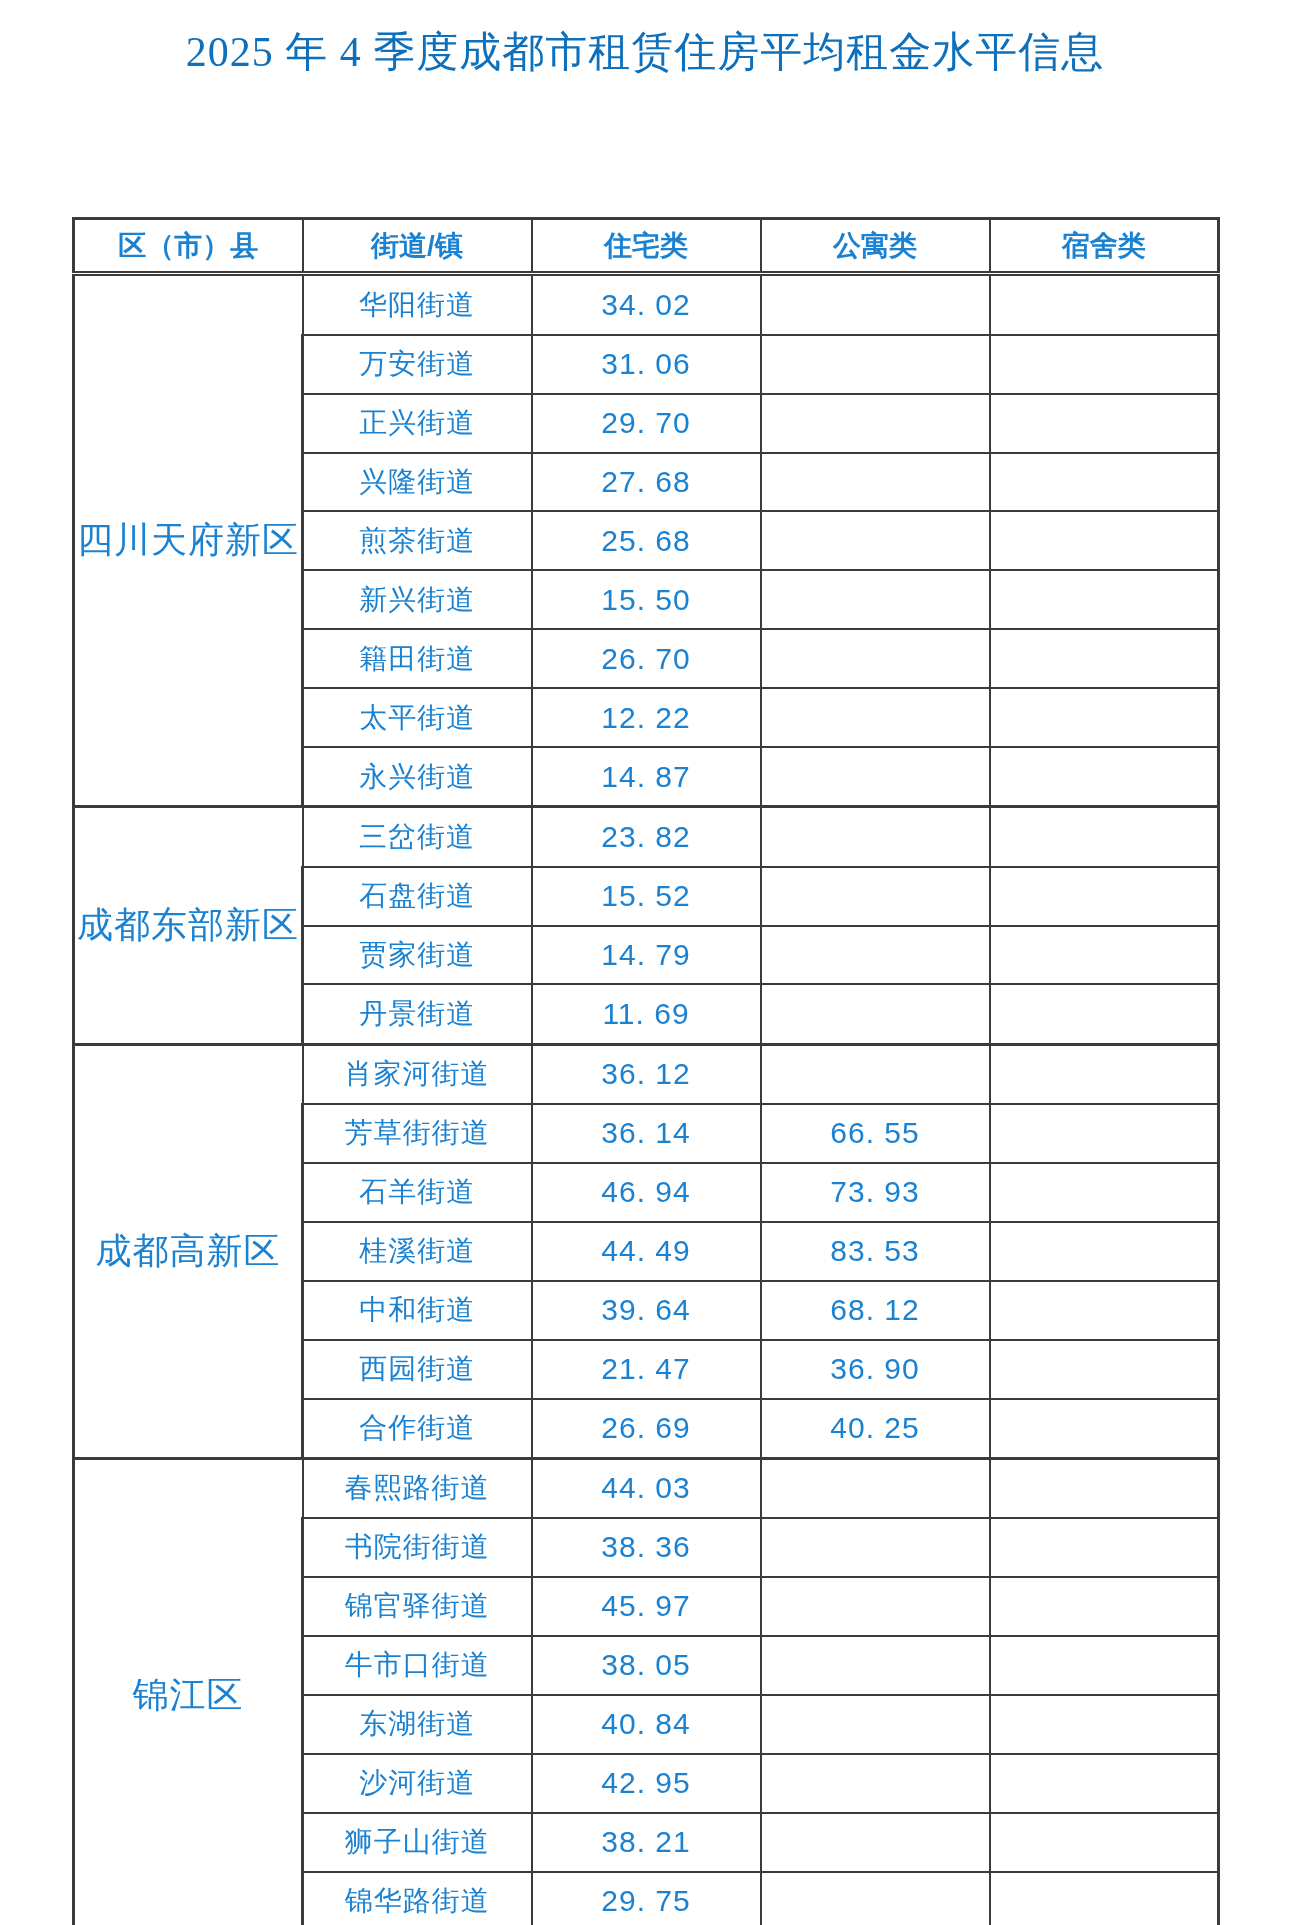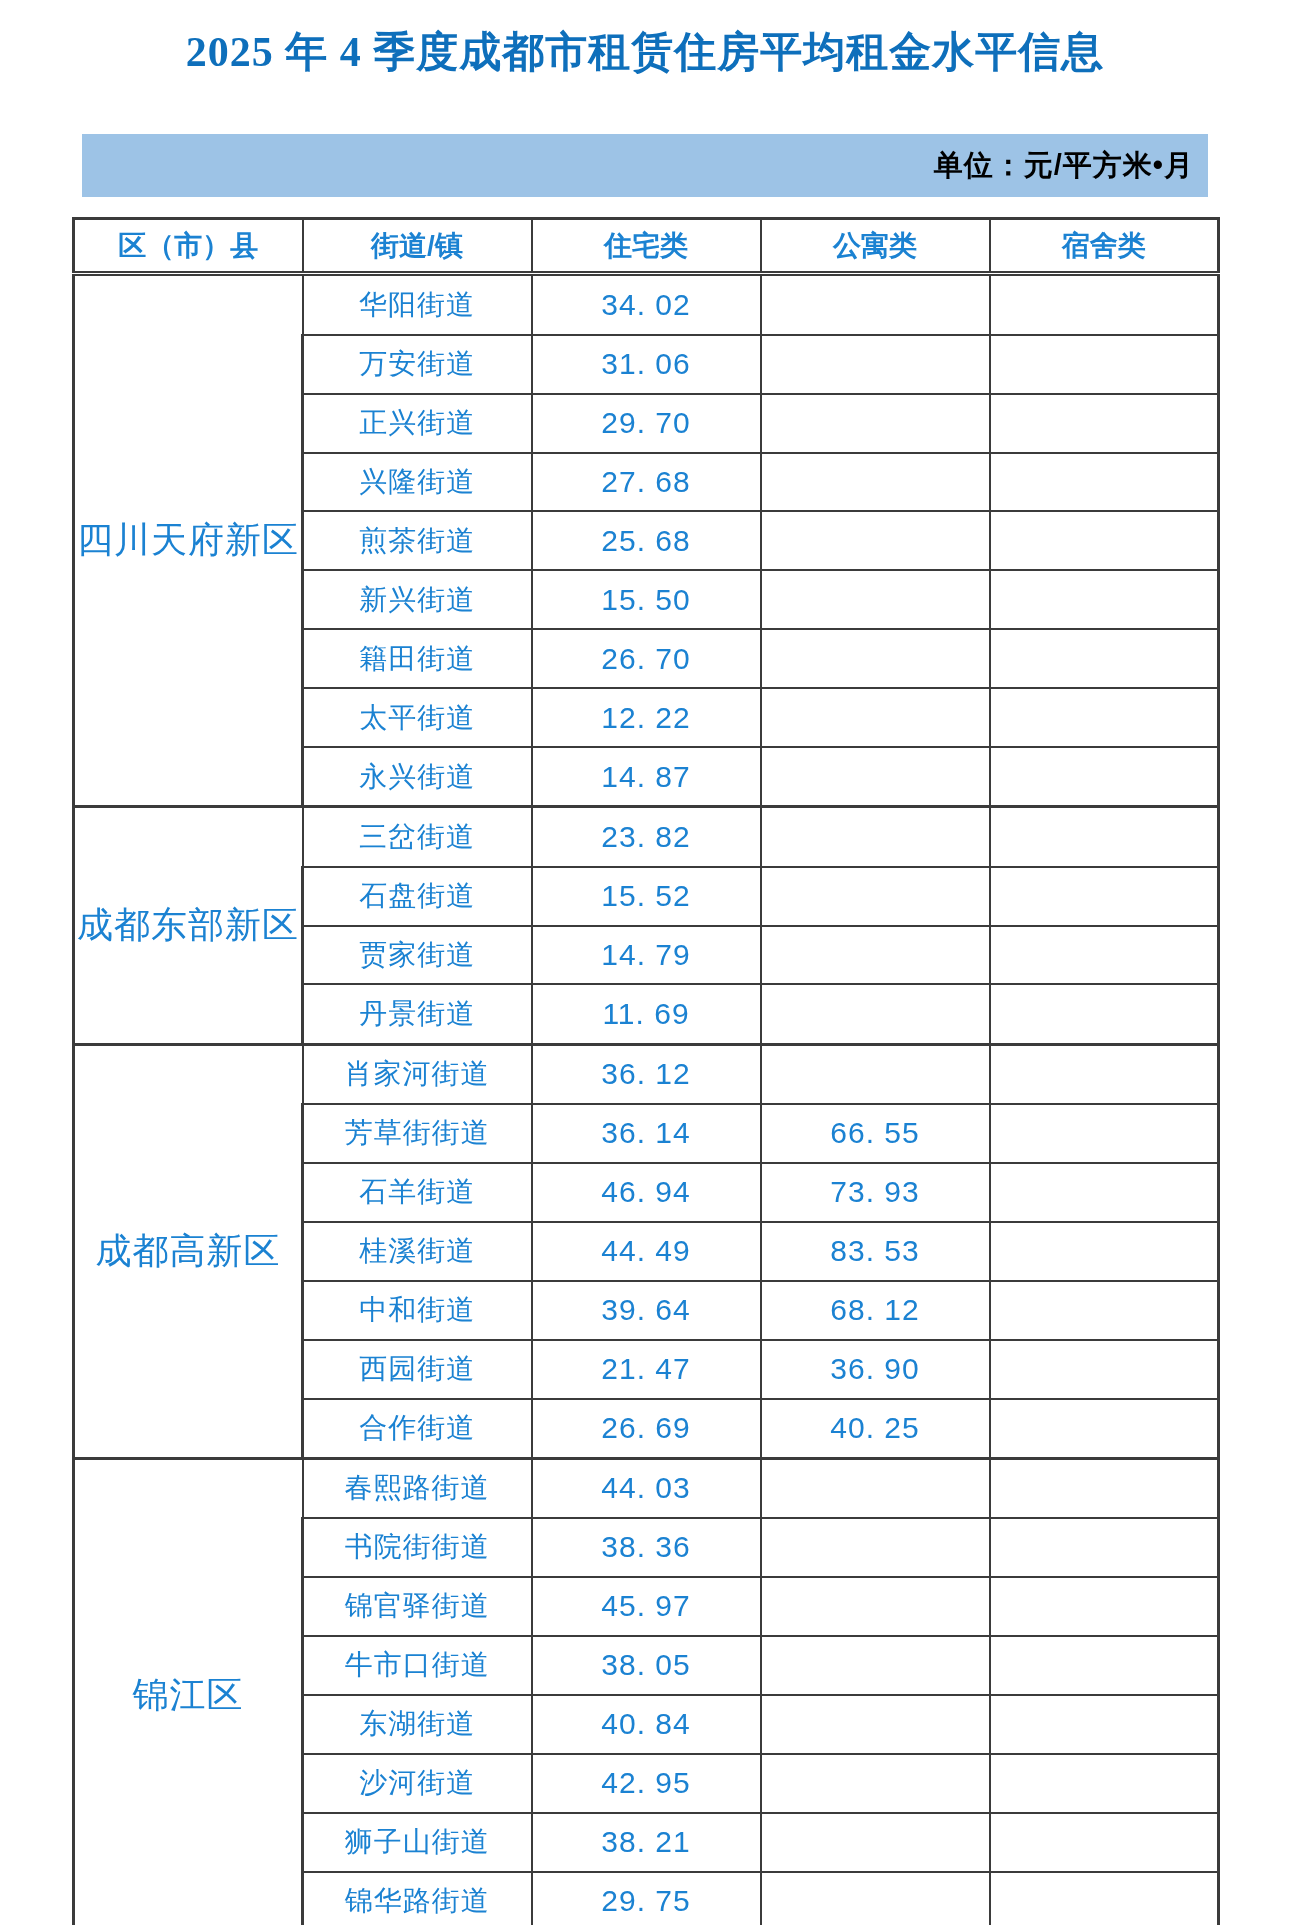--- a/index.html
+++ b/index.html
@@ -18,21 +18,21 @@
     overflow:hidden;
     font-family:"Liberation Sans","DejaVu Sans",sans-serif;
   }
   .title{
     position:absolute;
     top:24px;
     left:0;
     width:100%;
     text-align:center;
     font-family:"Liberation Serif","DejaVu Serif",serif;
-    font-weight:bold;
+    font-weight:normal;
     font-size:42px;
     color:var(--title-color);
     letter-spacing:1px;
   }
   .banner{
     position:absolute;
     left:82px;
     top:134px;
     width:1126px;
     height:63px;
@@ -95,23 +95,20 @@
   }
   tr.group-start td{border-top:3px solid var(--border-color);margin-left:48px;}
 </style>
 </head>
 <body>
 
 <div class="page">
 
   <div class="title">2025 年 4 季度成都市租赁住房平均租金水平信息</div>
 
-  <div class="banner">
-    <span class="unit">单位：元/平方米•月</span>
-  </div>
 
   <table class="rent-table">
     <thead>
       <tr>
           <th>区（市）县</th>
           <th>街道/镇</th>
           <th>住宅类</th>
           <th>公寓类</th>
           <th>宿舍类</th>
         </tr>

